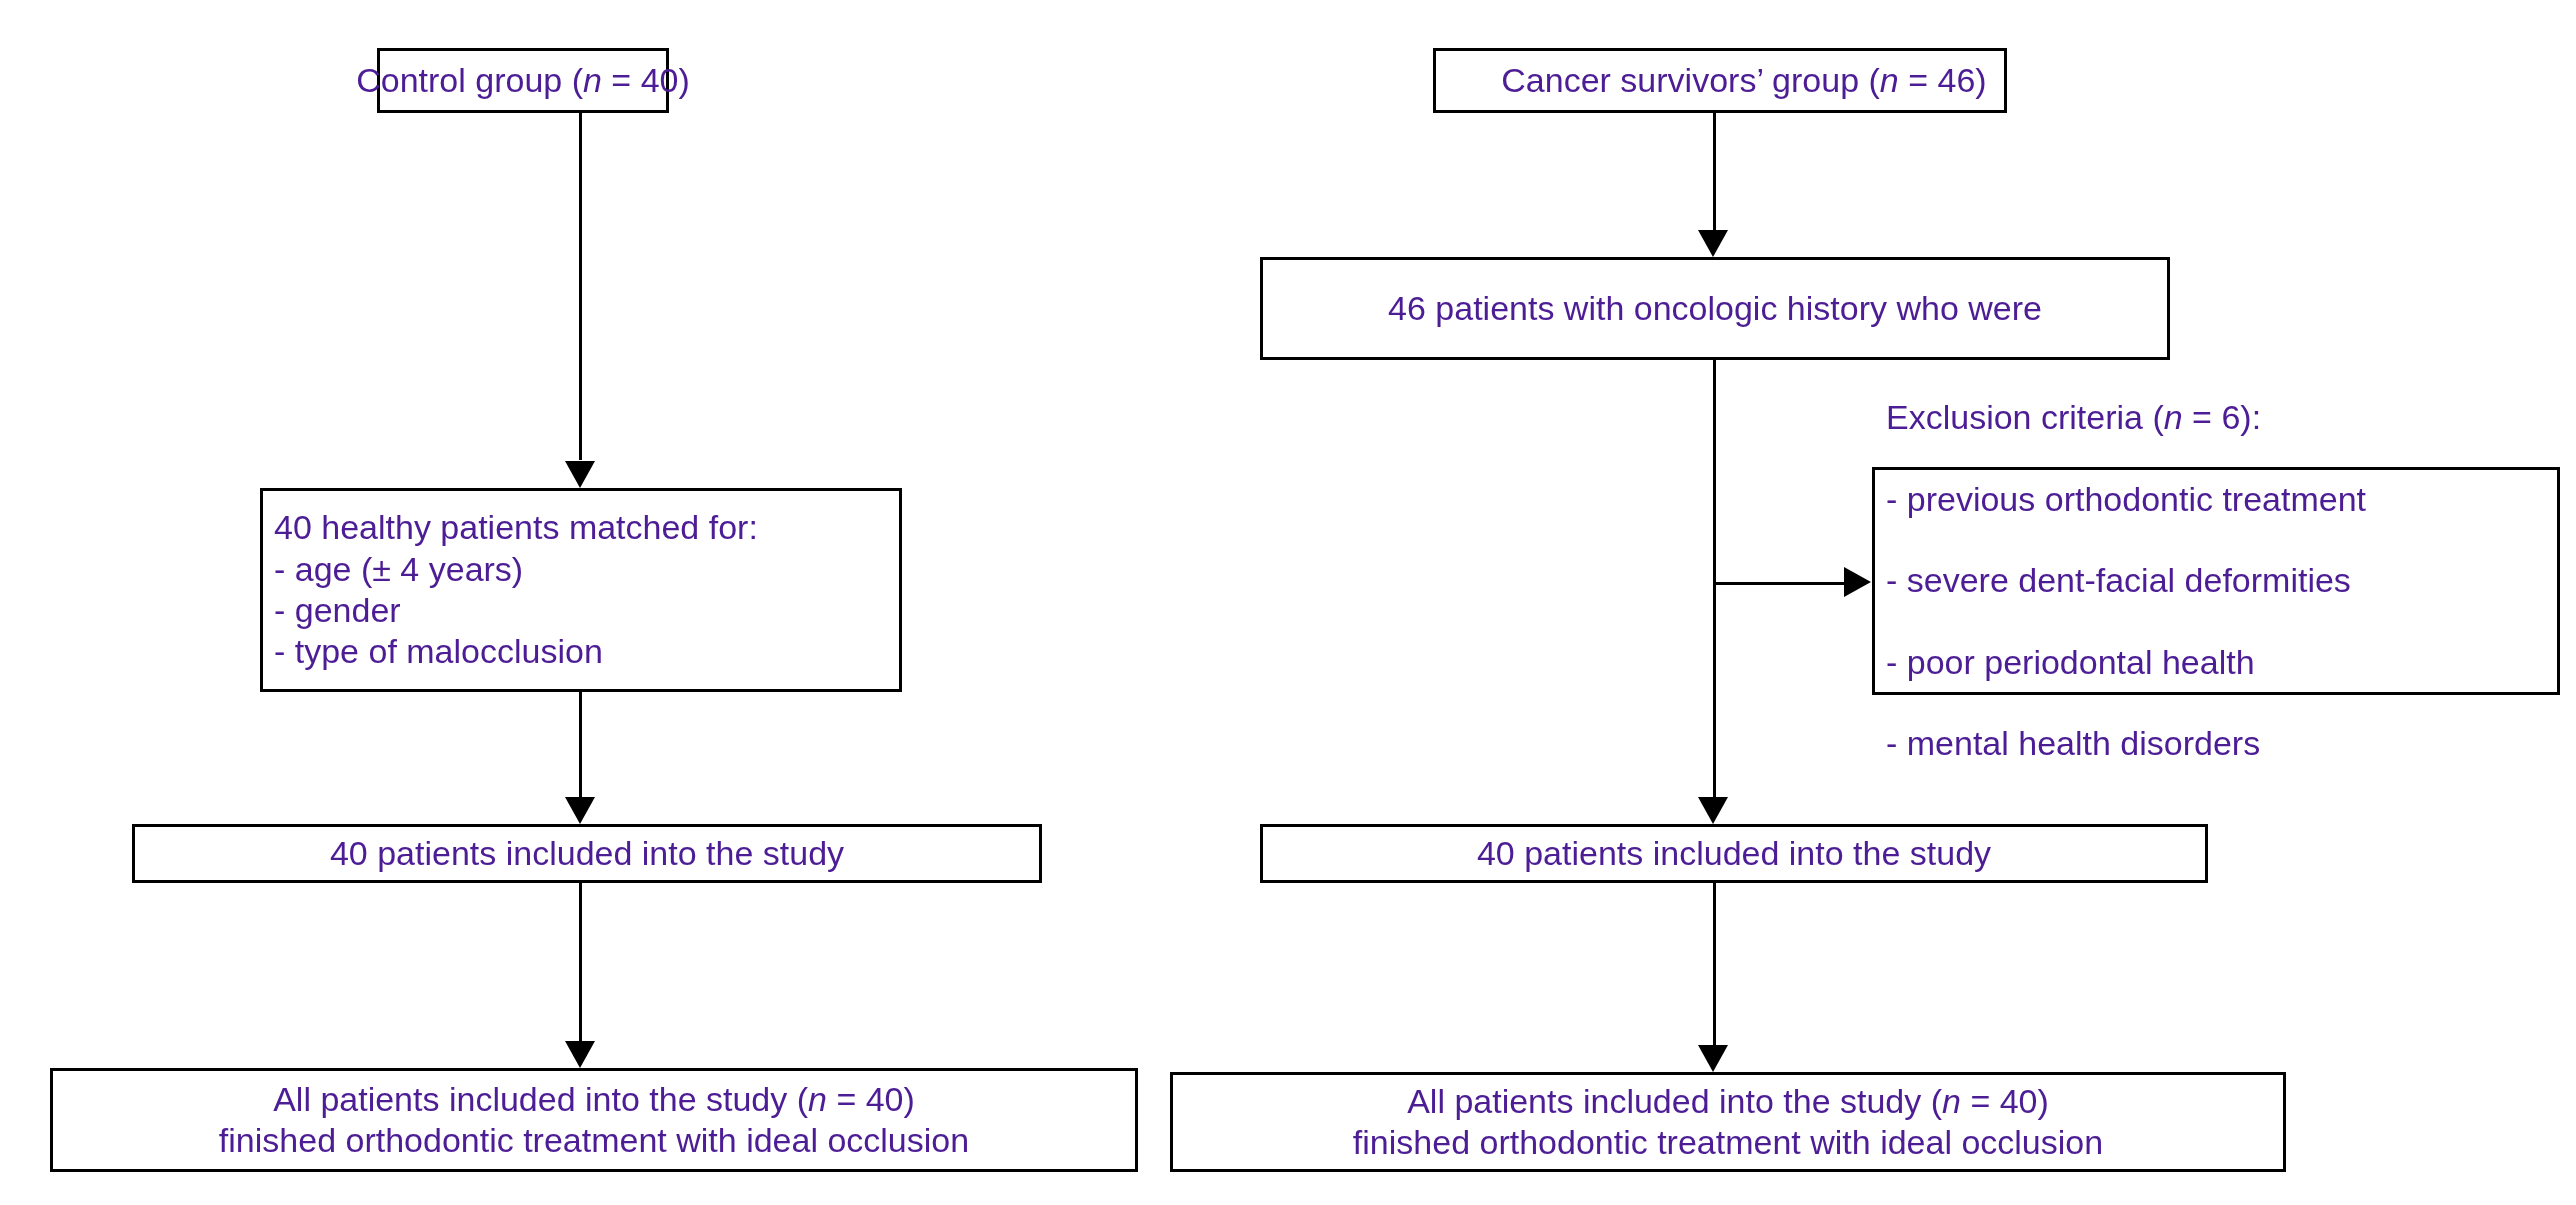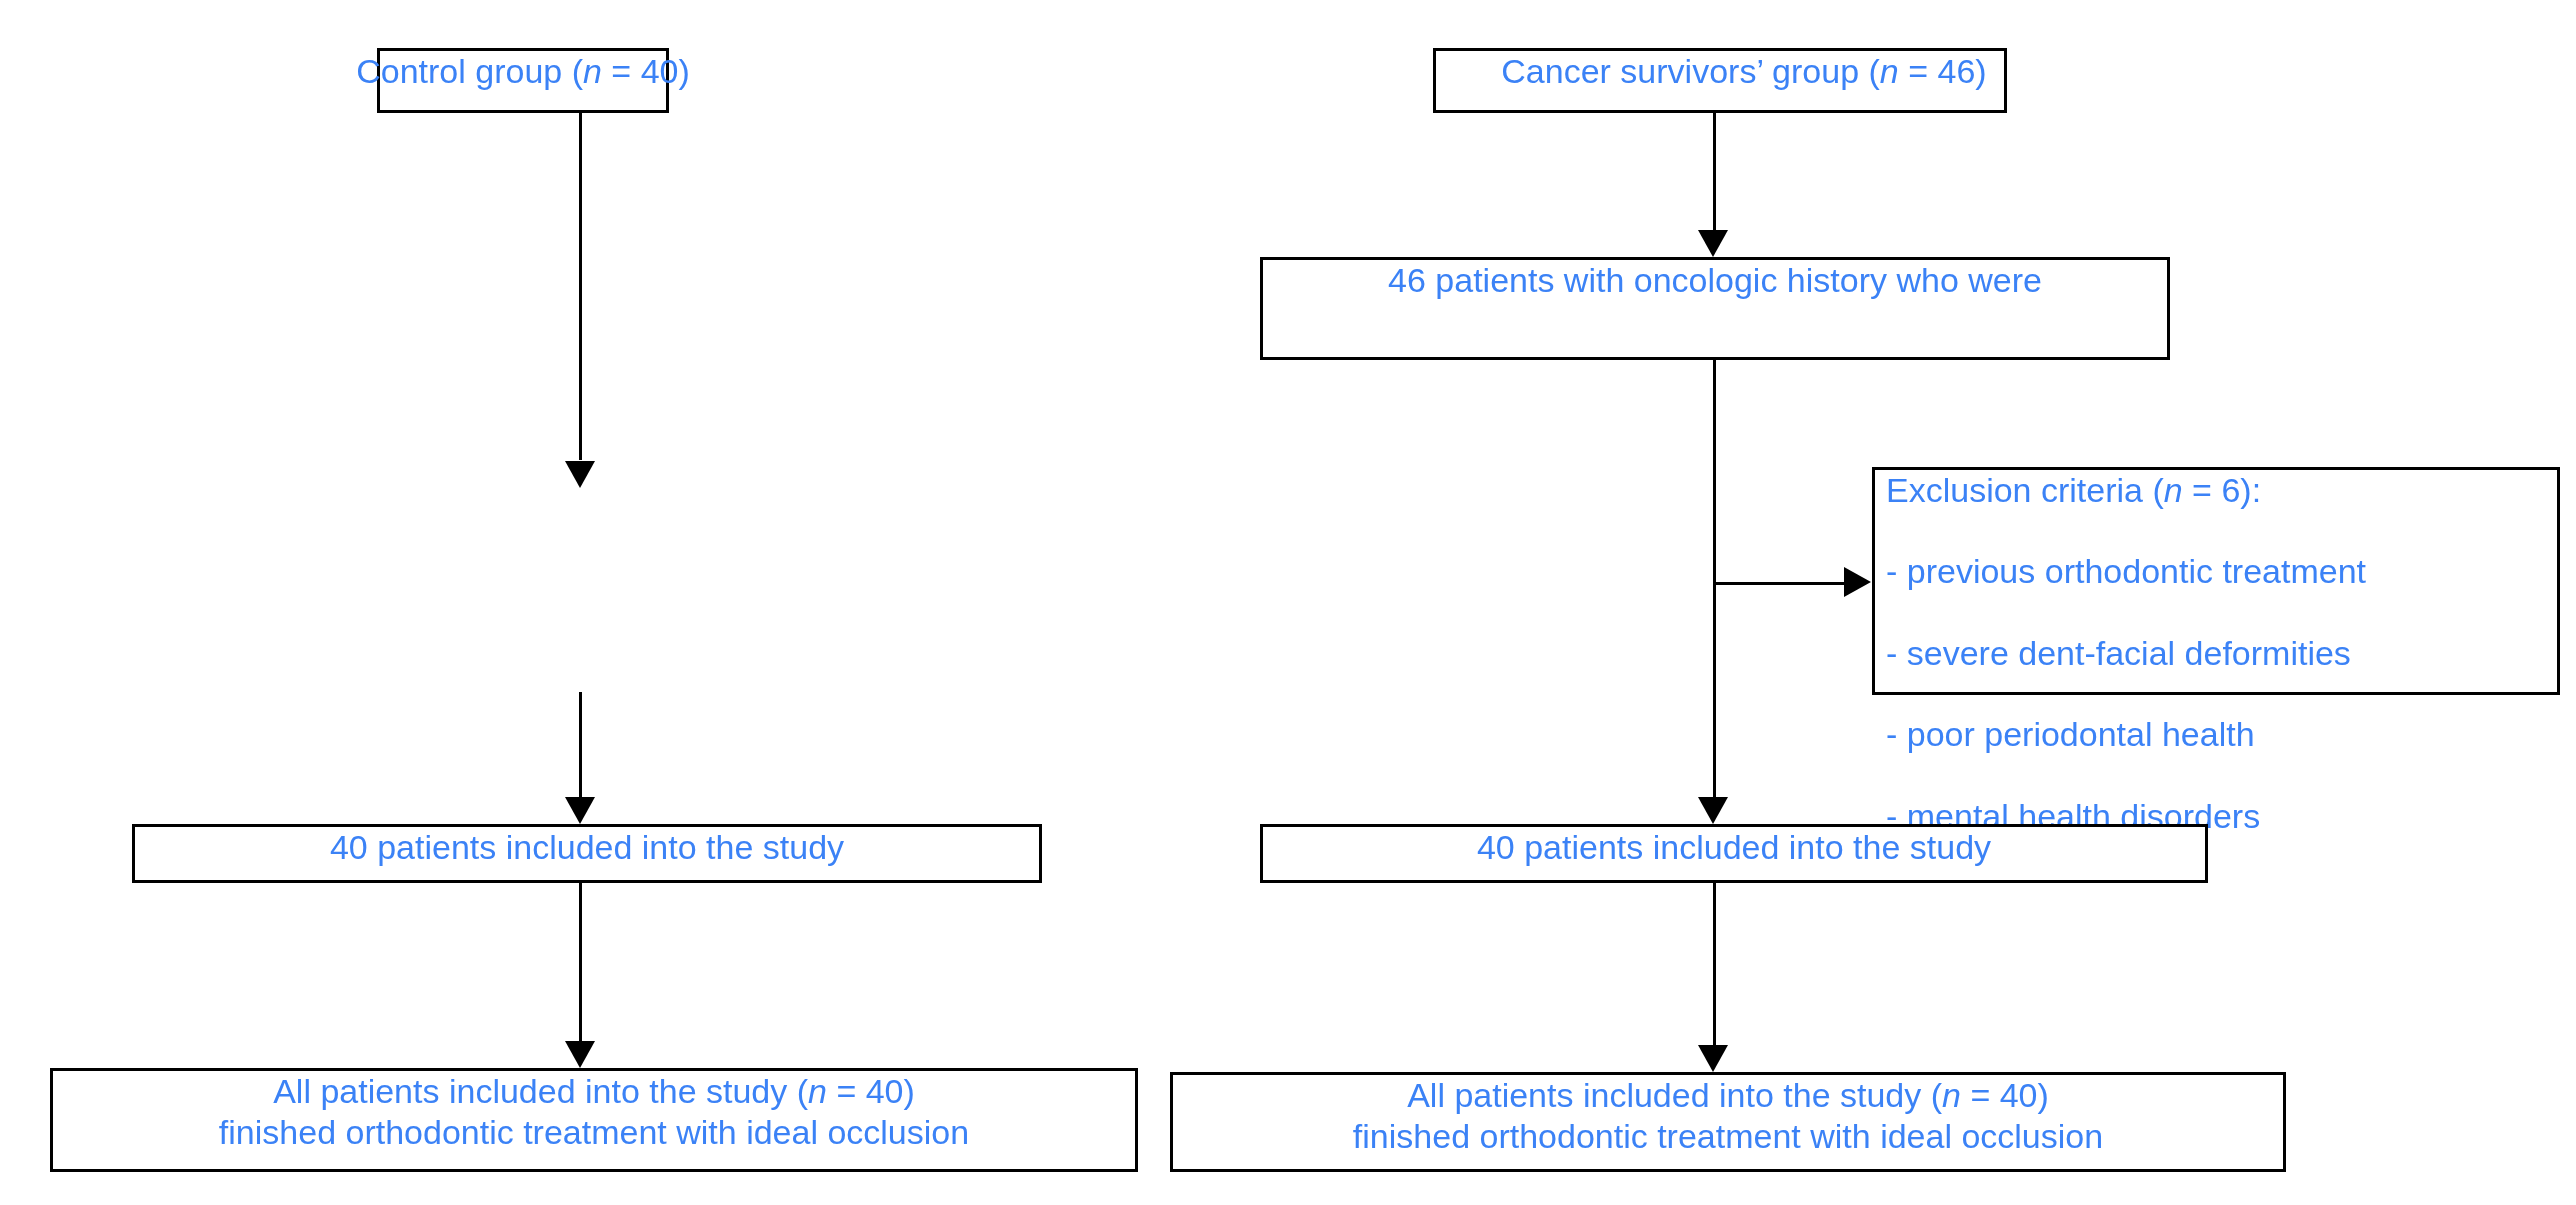--- a/index.html
+++ b/index.html
@@ -18,23 +18,24 @@
     background: #ffffff;
     overflow: hidden;
   }
   .node {
     position: absolute;
     box-sizing: border-box;
     border: 3.4px solid #000000;
     background: #ffffff;
     display: flex;
     flex-direction: column;
+    justify-content: center;
     font-size: 34px;
     line-height: 1.22;
-    color: #3b82f6;
+    color: #4c1d95;
   }
   .node.center { align-items: center; text-align: center; }
   .node.left   { align-items: flex-start; text-align: left; padding-left: 11px; }
   .node .line { white-space: nowrap; display: block; }
   .node em { font-style: italic; }
   .vline {
     position: absolute;
     width: 3.4px;
     background: #000000;
   }
@@ -65,20 +66,26 @@
 
 <div id="canvas">
 
   <div class="node center" style="left:377px; top:48px; width:292px; height:65px;">
     <span class="line">Control group (<em>n</em> = 40)</span>
   </div>
 
   <div class="vline" style="left:579px; top:112px; height:348px;"></div>
   <div class="arrow-down" style="left:565px; top:461px;"></div>
 
+  <div class="node left" style="left:260px; top:488px; width:642px; height:204px;">
+    <span class="line">40 healthy patients matched for:</span>
+    <span class="line">- age (± 4 years)</span>
+    <span class="line">- gender</span>
+    <span class="line">- type of malocclusion</span>
+  </div>
 
   <div class="vline" style="left:579px; top:692px; height:105px;"></div>
   <div class="arrow-down" style="left:565px; top:797px;"></div>
 
   <div class="node center" style="left:132px; top:824px; width:910px; height:59px;">
     <span class="line">40 patients included into the study</span>
   </div>
 
   <div class="vline" style="left:579px; top:883px; height:158px;"></div>
   <div class="arrow-down" style="left:565px; top:1041px;"></div>

